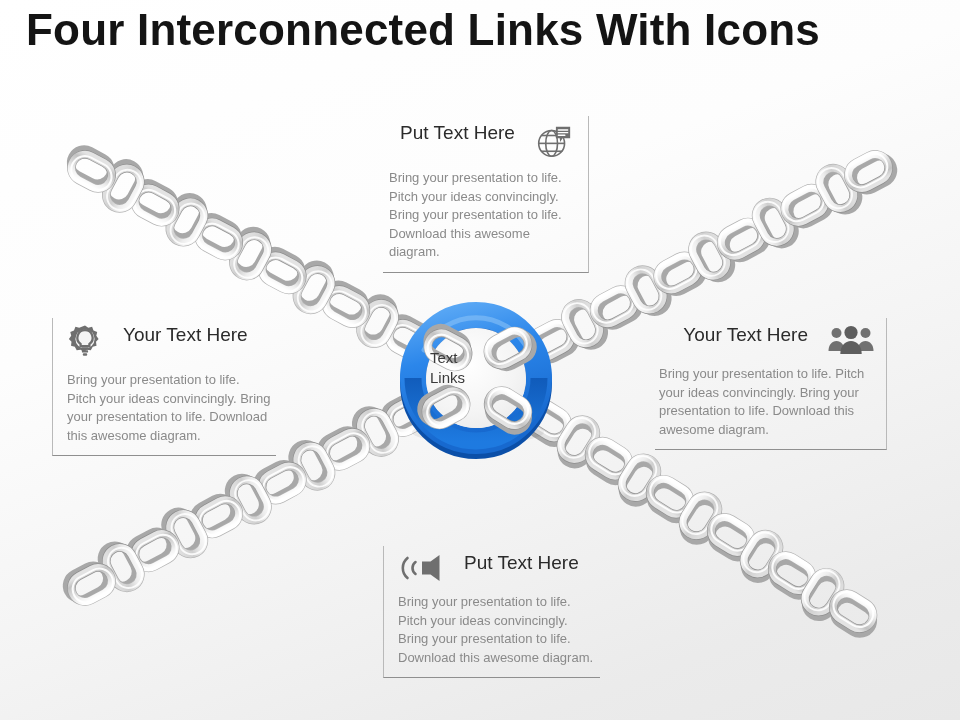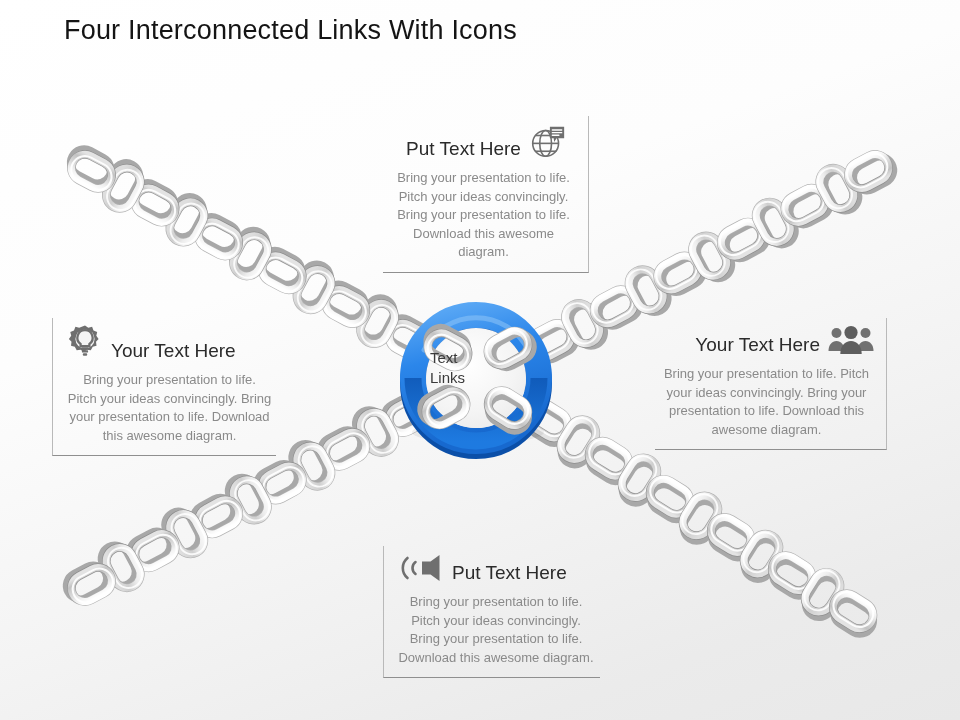--- a/index.html
+++ b/index.html
@@ -20,59 +20,58 @@
     height: 720px;
     background: linear-gradient(160deg, #ffffff 0%, #fdfdfd 35%, #f4f4f4 62%, #ebebeb 85%, #e8e8e8 100%);
     overflow: hidden;
   }
 
   
   #title {
     position: absolute;
     left: 26px;
     top: 8px;
-    font-size: 27px;
+    font-size: 44px;
     line-height: 44px;
     letter-spacing: 0.2px;
     color: #141414;
     font-family: "Liberation Sans Narrow", "Liberation Sans", sans-serif;
-    font-weight: 400;
+    font-weight: 700;
     white-space: nowrap;
-    margin-left: 38px;
   }
 
   
   #stage {
     position: absolute;
     left: 0;
     top: 0;
     width: 960px;
     height: 720px;
   }
 
   
   .panel {
     position: absolute;
     box-sizing: border-box;
   }
   .panel .head {
     display: flex;
-    align-items: flex-end;
-    gap: 8px;
+    align-items: flex-start;
+    gap: 20px;
   }
   .panel .head-title {
     font-size: 19px;
     color: #2b2b2b;
     white-space: nowrap;
   }
   .panel .body {
     font-size: 13px;
     line-height: 18.5px;
     color: #8a8a8a;
-    text-align: center;
+    text-align: left;
   }
   .ic {
     flex: 0 0 auto;
     display: block;
   }
 
   
   #panel-top {
     left: 383px;
     top: 116px;

